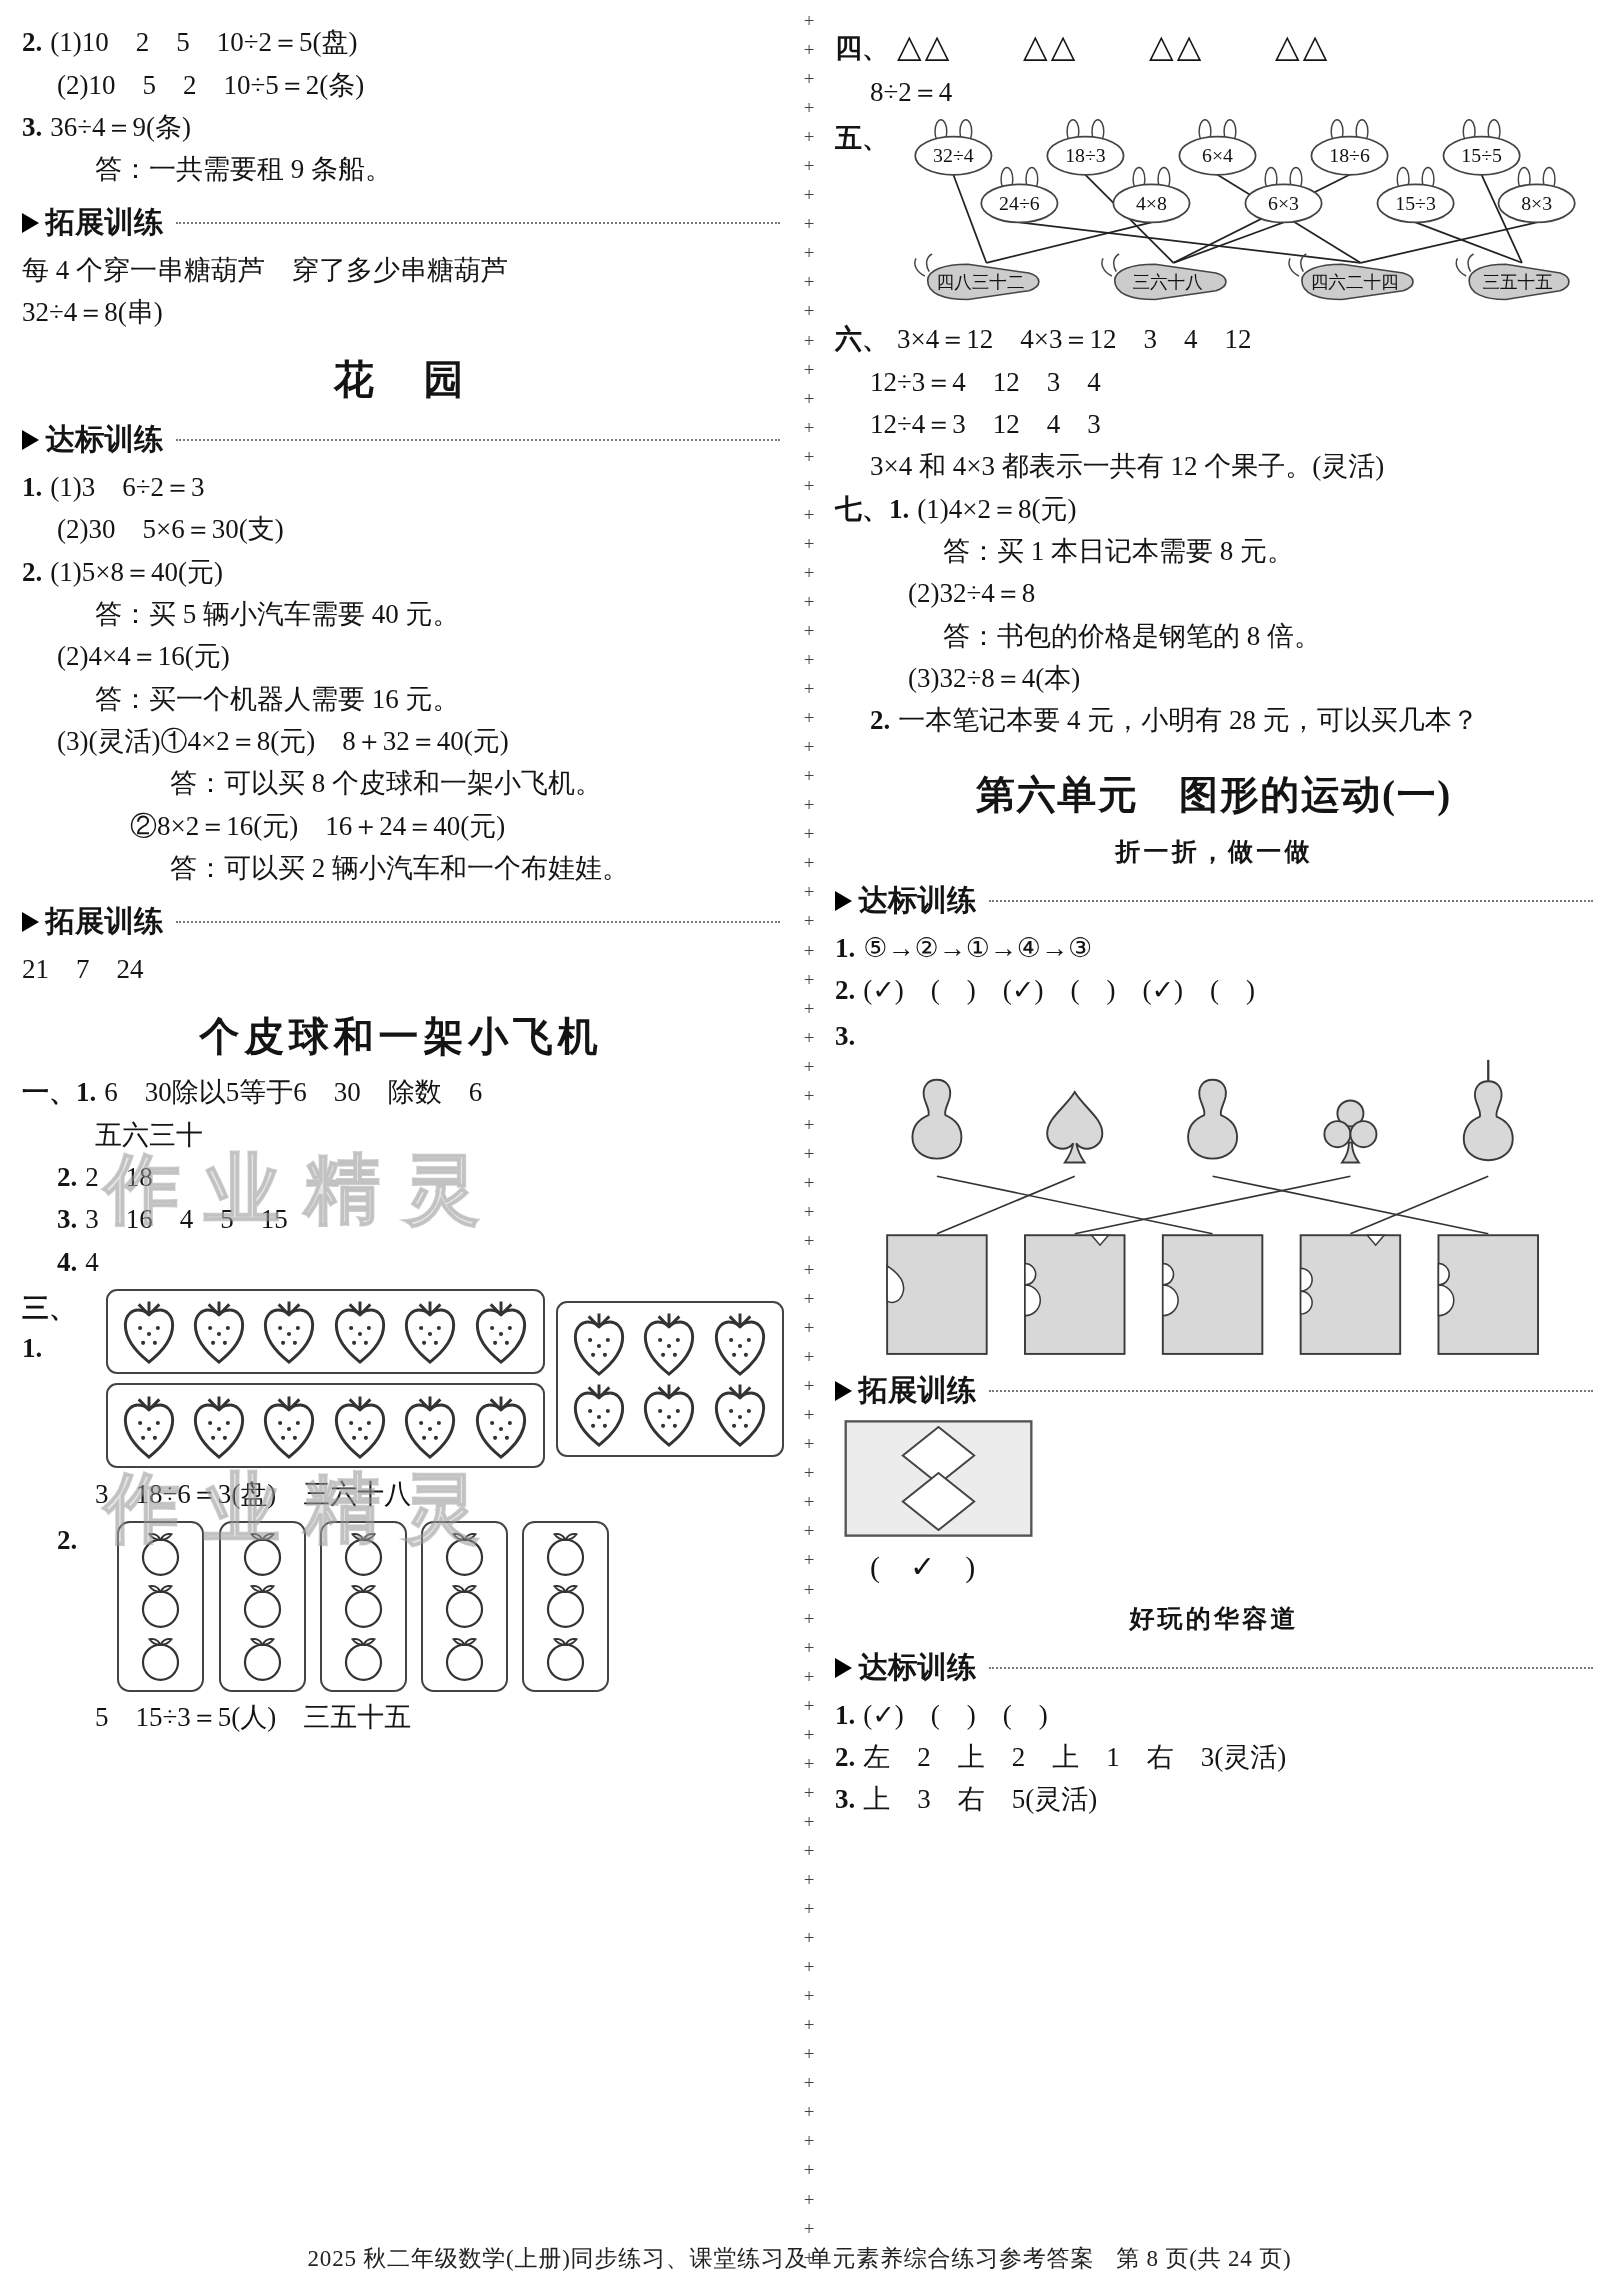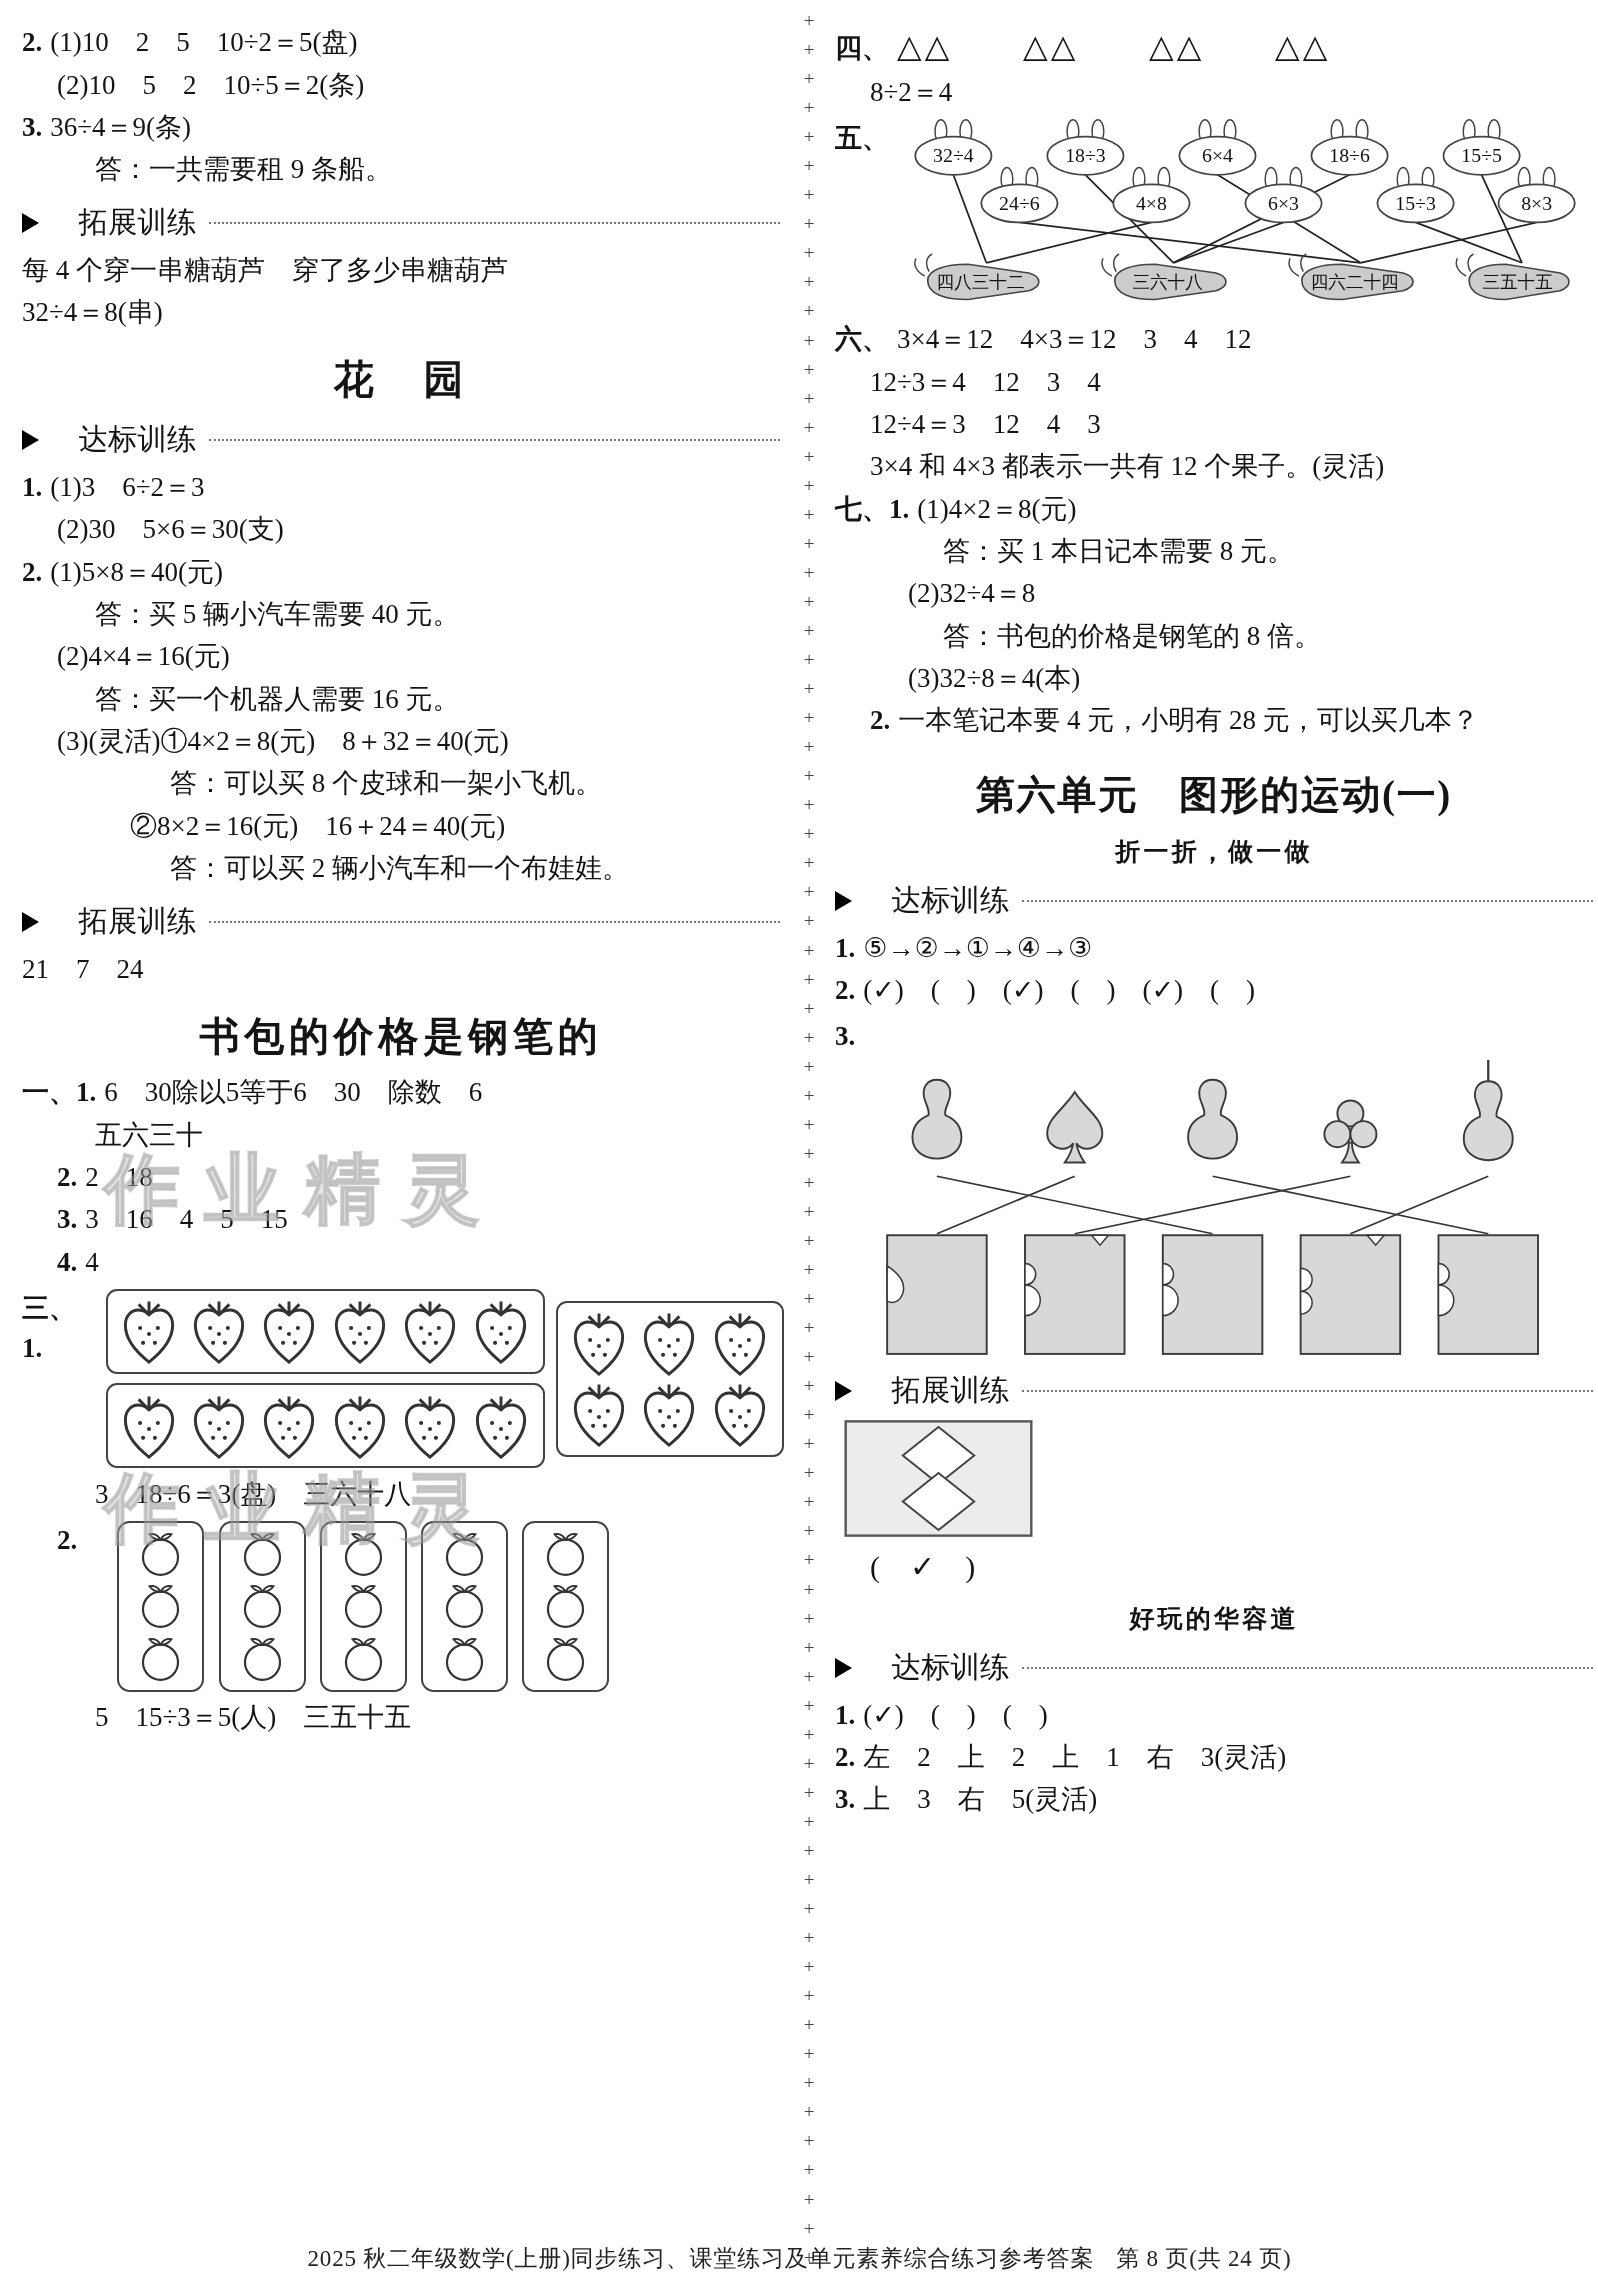--- a/index.html
+++ b/index.html
@@ -12,21 +12,21 @@
   .qn{font-weight:bold;margin-right:8px;}
   .i1{padding-left:35px;}
   .i2{padding-left:73px;}
   .i3{padding-left:108px;}
   .i4{padding-left:148px;}
   .sec-title{font-size:40px;font-weight:700;text-align:center;margin:19px 0 9.6px;letter-spacing:4.8px;}
   .unit-title{font-size:39px;font-weight:700;text-align:center;margin:27px 0 3.2px;letter-spacing:1.6px;}
   .sub-title{font-size:25px;font-weight:700;text-align:center;margin:12.7px 0 8px;letter-spacing:3.2px;}
   .trainer{display:flex;align-items:center;margin:12.7px 0 8px;}
   .trainer .tri{width:0;height:0;border-left:17.5px solid #000;border-top:10.4px solid transparent;border-bottom:10.4px solid transparent;margin-right:6.4px;}
-  .trainer .tlabel{font-weight:normal;font-size:29.5px;margin-left:33px;}
+  .trainer .tlabel{font-weight:bold;font-size:29.5px;}
   .trainer .dots{flex:1;margin-left:12.7px;height:0;border-bottom:2.4px dotted #777;}
   .tri-line{font-size:32px;letter-spacing:3.2px;}
   .figrow{display:flex;align-items:flex-start;margin:6.4px 0;}
   .figrow .qn{font-size:27px;line-height:1.48;}
   .fig-straw{display:flex;align-items:center;gap:11px;margin-left:22px;}
   .stack{display:flex;flex-direction:column;gap:9.6px;}
   .plate{border:2.4px solid #444;border-radius:11px;padding:6.4px 9.6px;display:grid;gap:3.2px 6.4px;background:#fff;}
   .p6{grid-template-columns:repeat(6,64px);}
   .p3{grid-template-columns:repeat(3,64px);}
   .icon-berry{width:62px;height:68px;display:block;}
@@ -118,21 +118,21 @@
       <div class="ln i3"><span>②8×2＝16(元)　16＋24＝40(元)</span></div>
       <div class="ln i4"><span>答：可以买 2 辆小汽车和一个布娃娃。</span></div>
       <div class="trainer">
         <span class="tri"></span>
         <span class="tlabel">拓展训练</span>
         <span class="dots"></span>
       </div>
       <div class="ln"><span>21　7　24</span></div>
     </section>
 
-    <h2 class="sec-title">书包的价格是钢笔的</h2>
+    <h2 class="sec-title">个皮球和一架小飞机</h2>
 
     <section>
       <div class="ln"><b class="qn">一、1.</b><span>6　30除以5等于6　30　除数　6</span></div>
       <div class="ln i2"><span>五六三十</span></div>
       <div class="ln i1"><b class="qn">2.</b><span>2　18</span></div>
       <div class="ln i1"><b class="qn">3.</b><span>3　16　4　5　15</span></div>
       <div class="ln i1"><b class="qn">4.</b><span>4</span></div>
 
       <div class="figrow">
         <b class="qn">三、1.</b>

